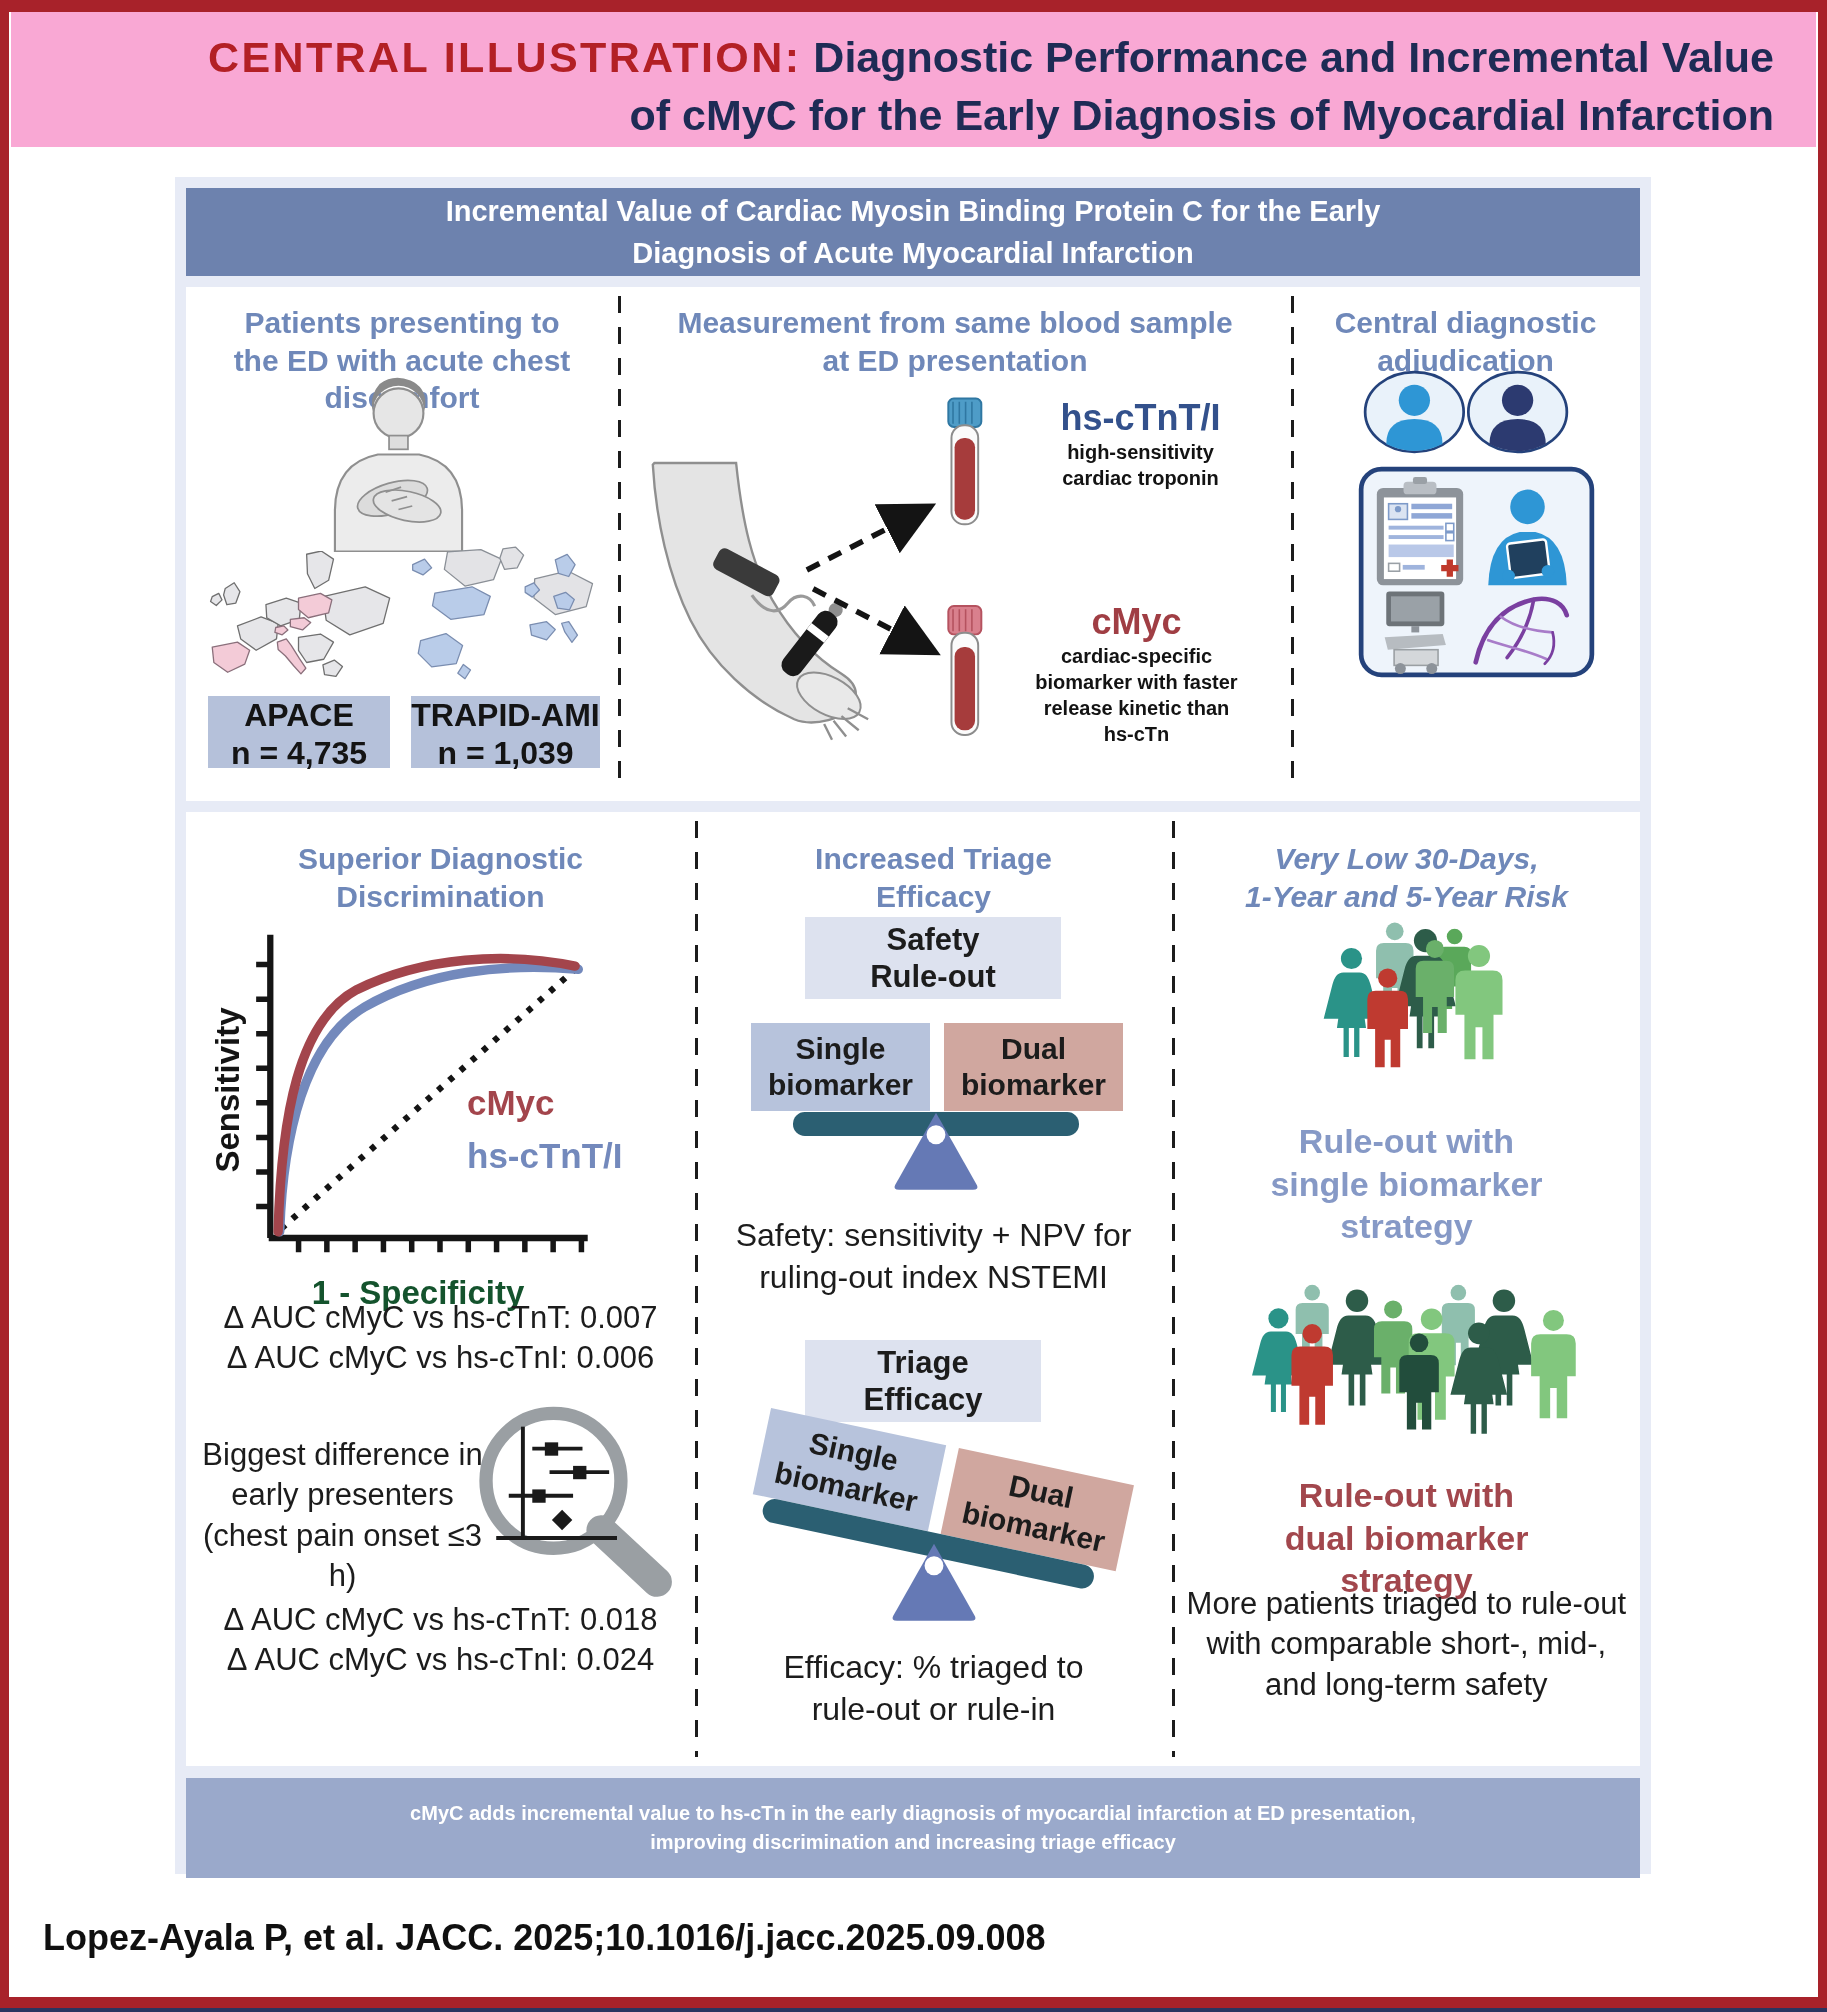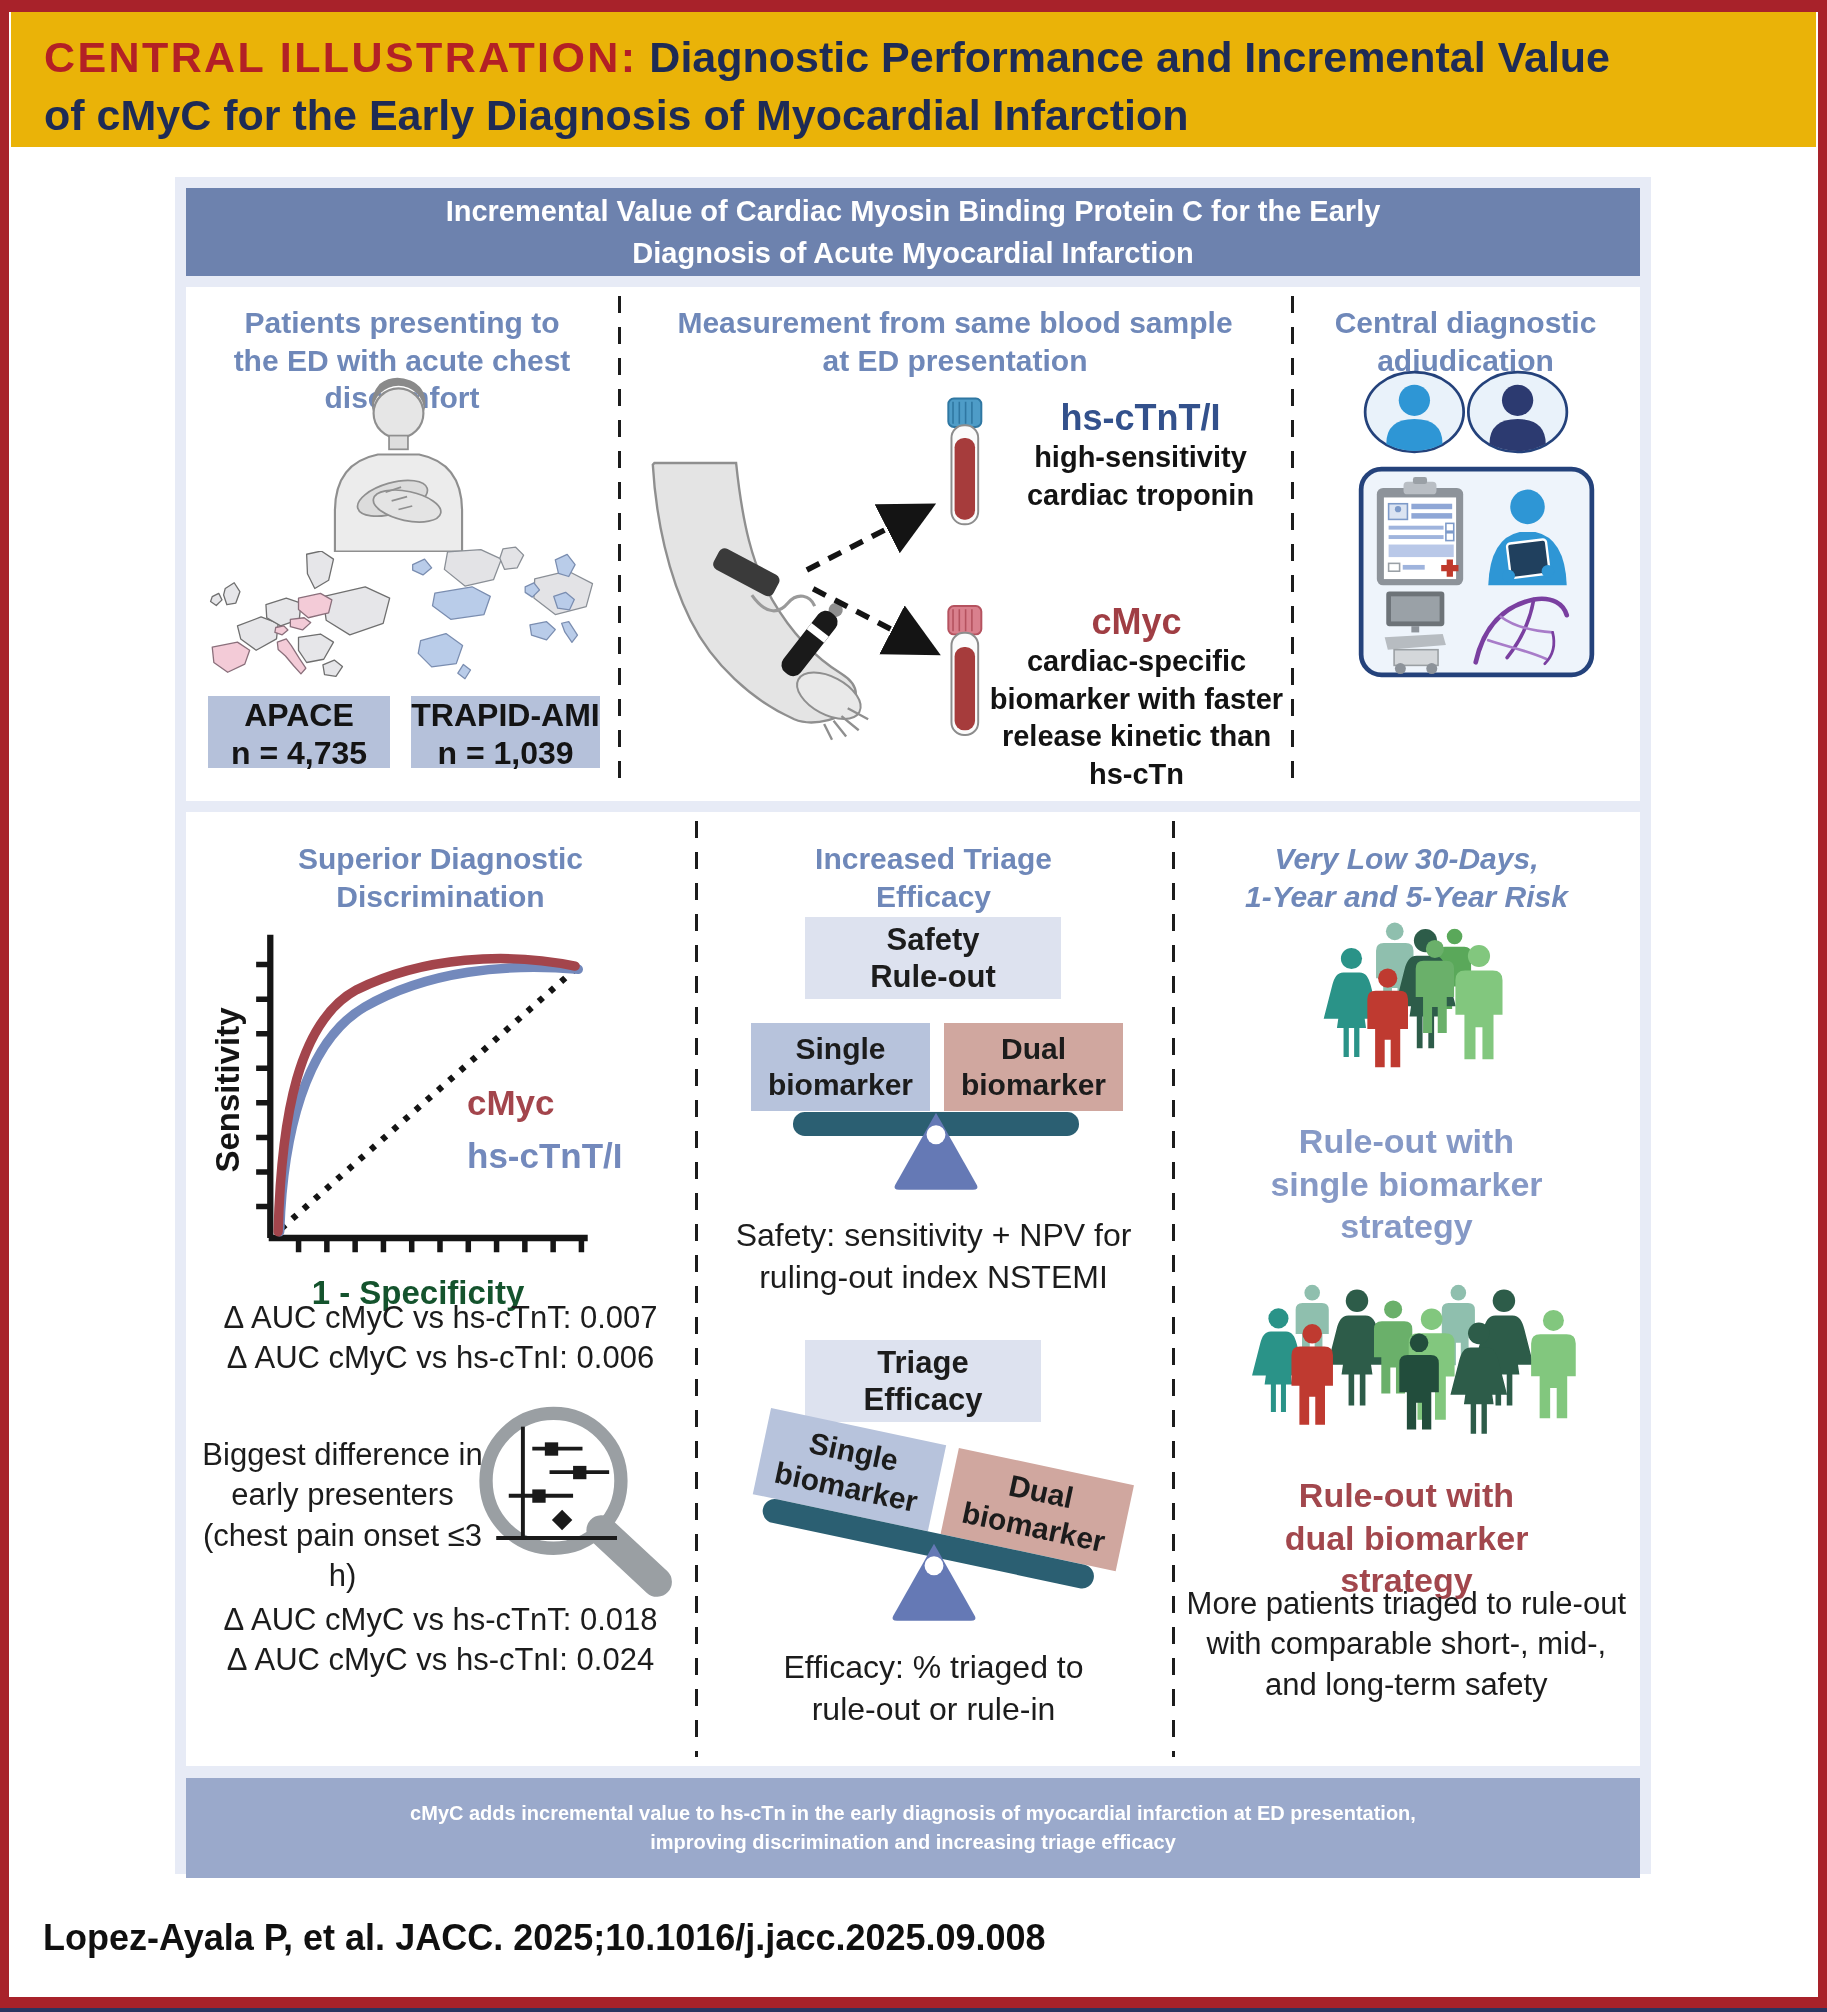--- a/index.html
+++ b/index.html
@@ -8,21 +8,21 @@
   .abs{position:absolute;}
   .pre{white-space:pre-line;}
   .ctr{text-align:center;}
   
   .b-top{left:0;top:0;width:1827px;height:11.8px;background:#a8222a;}
   .b-left{left:0;top:0;width:9.4px;height:2013px;background:#a8222a;}
   .b-right{right:0;top:0;width:9.4px;height:2013px;background:#a8222a;}
   .b-bot-red{left:0;bottom:5.5px;width:1827px;height:11px;background:#a8222a;}
   .b-bot-navy{left:0;bottom:0;width:1827px;height:5.5px;background:#2a3560;}
   
-  .title-band{left:11px;top:11.8px;width:1805px;height:135px;background:#eab308;}
+  .title-band{left:11px;top:11.8px;width:1805px;height:135px;background:#f9a8d4;text-align:right;}
   .title-text{position:absolute;left:33px;top:17.3px;width:1730px;font-size:43px;font-weight:800;
               line-height:1.34;white-space:pre-line;color:#1e2b55;}
   .t-red{color:#b32025;letter-spacing:2.4px;}
   
   .frame{left:175px;top:177px;width:1476px;height:1697px;background:#e7ebf6;}
   .banner{left:11px;width:1454px;background:#6d82ae;color:#fff;display:flex;align-items:center;
           justify-content:center;text-align:center;font-weight:700;font-size:29px;line-height:1.45;
           white-space:pre-line;}
   .banner.top{top:11px;height:88px;}
   .banner.bottom{top:1601px;height:100px;background:#9aa9cb;font-size:20px;}
@@ -42,21 +42,21 @@
   .lab{background:#dde2ef;}
   .single{background:#b7c3dc;}
   .dual{background:#d0a79f;}
   .beam{position:absolute;background:#2b5f72;border-radius:11.8px;}
   .tilt{transform:rotate(12deg);}
   .legend{position:absolute;font-weight:800;font-size:35px;}
   .cap-blue{color:#8699c6;font-weight:800;font-size:34px;line-height:1.25;}
   .cap-red{color:#a2474d;font-weight:800;font-size:34px;line-height:1.25;}
   .tube-label-blue{color:#33518c;font-weight:800;font-size:36px;}
   .tube-label-red{color:#a03e44;font-weight:800;font-size:36px;}
-  .tube-desc{color:#131313;font-weight:700;font-size:29px;line-height:1.3;}
+  .tube-desc{color:#131313;font-weight:700;font-size:20px;line-height:1.3;}
   .citation{left:43px;top:1917px;width:1415px;font-size:36px;font-weight:800;color:#101010;}
   svg{display:block;}
 </style>
 </head>
 <body>
 
 <svg width="0" height="0" style="position:absolute">
   <defs>
     <symbol id="man" viewBox="0 0 100 170">
       <circle cx="50" cy="17" r="16"></circle>

